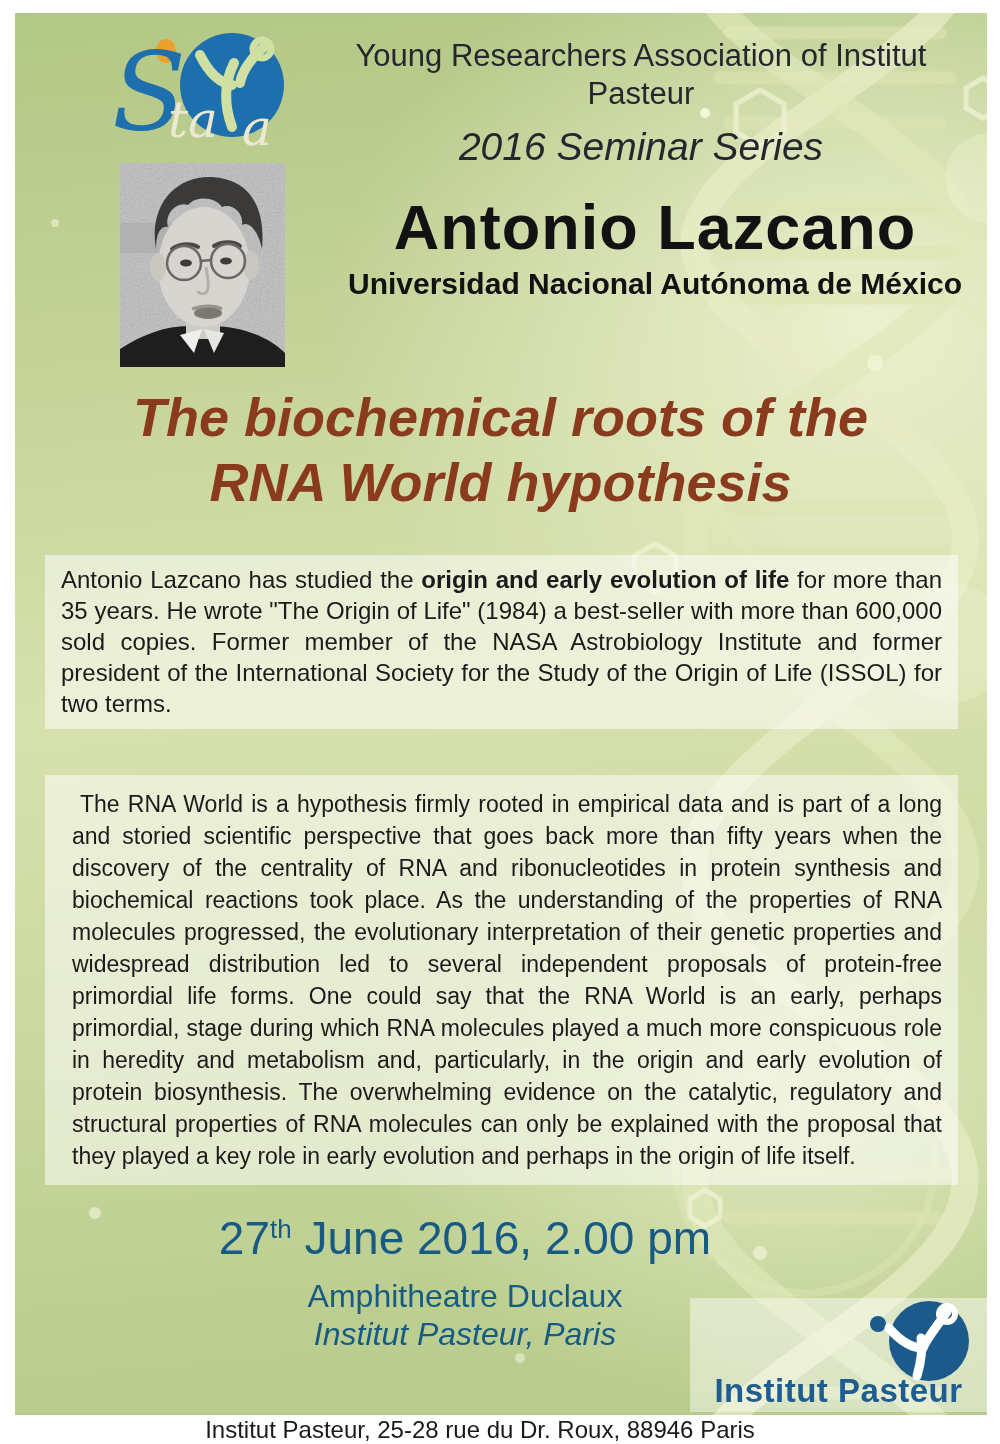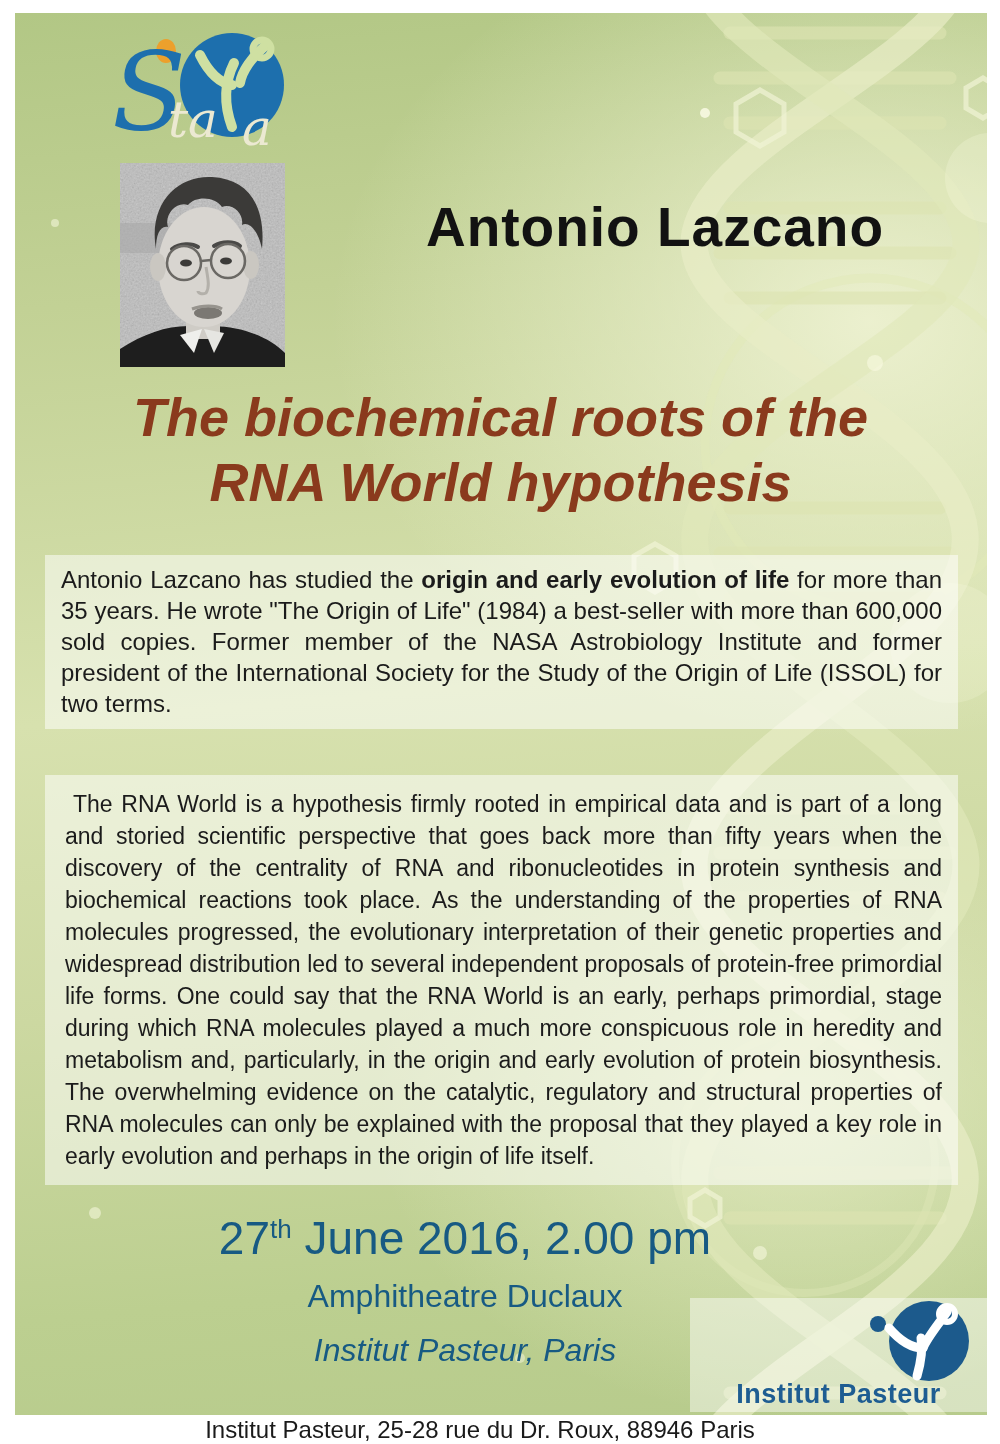--- a/index.html
+++ b/index.html
@@ -19,48 +19,48 @@
 
   
   .stapa { position:absolute; left:95px; top:8px; width:205px; height:142px; }
   .header-text { position:absolute; left:288px; top:24px; width:676px; text-align:center; }
   .assoc { font-size:31px; color:#26262e; line-height:38px; }
   .series { margin-top:12px; font-size:39px; font-style:italic; color:#26262e; line-height:44px; }
 
   
   .photo { position:absolute; left:105px; top:150px; width:165px; height:204px; }
   .speaker-info { position:absolute; left:310px; top:178px; width:660px; text-align:center; }
-  .speaker-name { font-size:55px; font-weight:700; color:#121212; line-height:72px; letter-spacing:1px; }
+  .speaker-name { font-size:63px; font-weight:700; color:#121212; line-height:72px; letter-spacing:1px; }
   .speaker-affil { margin-top:4px; font-size:30px; font-weight:700; color:#121212; line-height:34px; }
 
   
   .talk-title { position:absolute; left:28px; top:372px; width:915px; text-align:center;
     font-size:54px; line-height:65px; font-style:italic; font-weight:700; color:#8a3a1d; }
 
   
   .bio-box { position:absolute; left:30px; top:542px; width:913px;
     background:rgba(255,255,255,0.52); padding:9px 16px 10px 16px; }
   .bio-box p { font-size:24px; line-height:31px; color:#1b1b1b; text-align:justify; }
   .abstract-box { position:absolute; left:30px; top:762px; width:913px; max-height:410px; overflow:hidden;
-    background:rgba(255,255,255,0.52); padding:13px 16px 14px 20px; }
+    background:rgba(255,255,255,0.52); padding:13px 16px 14px 27px; }
   .abstract-box p { font-size:23px; line-height:32px; color:#1b1b1b; text-align:justify; text-indent:8px; }
 
   
   .event { position:absolute; left:0; top:1200px; width:900px; text-align:center; color:#175a83; }
   .event-date { font-size:46px; line-height:50px; }
   .event-date sup { font-size:26px; vertical-align:super; line-height:0; }
   .event-venue { margin-top:15px; font-size:32px; line-height:36px; }
-  .event-city { margin-top:18px; font-size:32px; font-style:italic; line-height:36px; }
+  .event-city { margin-top:2px; font-size:32px; font-style:italic; line-height:36px; }
 
   
   .ip-box { position:absolute; left:675px; top:1285px; width:297px; height:114px;
     background:rgba(255,255,255,0.45); }
   .ip-mark { position:absolute; right:6px; top:0px; width:130px; height:86px; }
   .ip-word { position:absolute; left:0; bottom:2px; width:100%; text-align:center;
-    font-size:27px; font-weight:700; color:#1e5d92; letter-spacing:0.5px; }
+    font-size:33px; font-weight:700; color:#1e5d92; letter-spacing:0.5px; }
 
   
   .footer { position:absolute; left:0; top:1415px; width:960px; text-align:center;
     font-size:24px; color:#1a1a1a; line-height:29px; }
 </style>
 </head>
 <body>
 
 <div class="page">
   <div class="poster">
@@ -117,20 +117,24 @@
         <path d="M 90 34 C 100 54 110 62 122 64"></path>
         <path d="M 154 26 C 142 36 132 50 130 62"></path>
         <circle cx="152" cy="28" r="9" stroke-width="7"></circle>
       </g>
       <ellipse cx="56" cy="30" rx="10" ry="12" fill="#eca02c"></ellipse>
       <text x="2" y="108" font-family="DejaVu Serif, serif" font-style="italic" font-size="108" fill="#1d6fad">S</text>
       <text x="58" y="116" font-family="DejaVu Serif, serif" font-style="italic" font-size="50" fill="#ece9d2">ta</text>
       <text x="132" y="124" font-family="DejaVu Serif, serif" font-style="italic" font-size="50" fill="#ece9d2">a</text>
     </svg>
 
+    <div class="header-text">
+      <div class="assoc">Young Researchers Association of Institut Pasteur</div>
+      <div class="series">2016 Seminar Series</div>
+    </div>
 
     <svg class="photo" viewBox="0 0 165 204">
       <defs>
         <filter id="grain" x="0" y="0" width="100%" height="100%">
           <feTurbulence type="fractalNoise" baseFrequency="0.55" numOctaves="2" stitchTiles="stitch"></feTurbulence>
           <feColorMatrix type="saturate" values="0"></feColorMatrix>
         </filter>
       </defs>
       <rect width="165" height="204" fill="#bdbdbd"></rect>
       <rect width="165" height="204" filter="url(#grain)" opacity="0.45"></rect>
@@ -158,20 +162,21 @@
       <ellipse cx="66" cy="100" rx="6" ry="3.5" fill="#3c3b39"></ellipse>
       <ellipse cx="106" cy="98" rx="6" ry="3.5" fill="#3c3b39"></ellipse>
 
       <path d="M86,104 C88,116 90,124 86,130 C82,132 78,130 78,128" fill="none" stroke="#b3b0aa" stroke-width="3"></path>
       <ellipse cx="88" cy="150" rx="14" ry="6" fill="#7b7873"></ellipse>
       <path d="M72,146 C82,142 96,142 102,146" fill="none" stroke="#97948e" stroke-width="3"></path>
     </svg>
 
     <div class="speaker-info">
       <div class="speaker-name">Antonio Lazcano</div>
+      <div class="speaker-affil">Universidad Nacional Autónoma de México</div>
     </div>
 
     <h1 class="talk-title">
       <span>The biochemical roots of the</span><br>
       <span>RNA World hypothesis</span>
     </h1>
 
     <section class="bio-box">
       <p><span>Antonio Lazcano has studied the </span><b>origin and early evolution of life</b><span> for more than 35 years. He wrote "The Origin of Life" (1984) a best-seller with more than 600,000 sold copies. Former member of the NASA Astrobiology Institute and former president of the International Society for the Study of the Origin of Life (ISSOL) for two terms.</span></p>
     </section>

